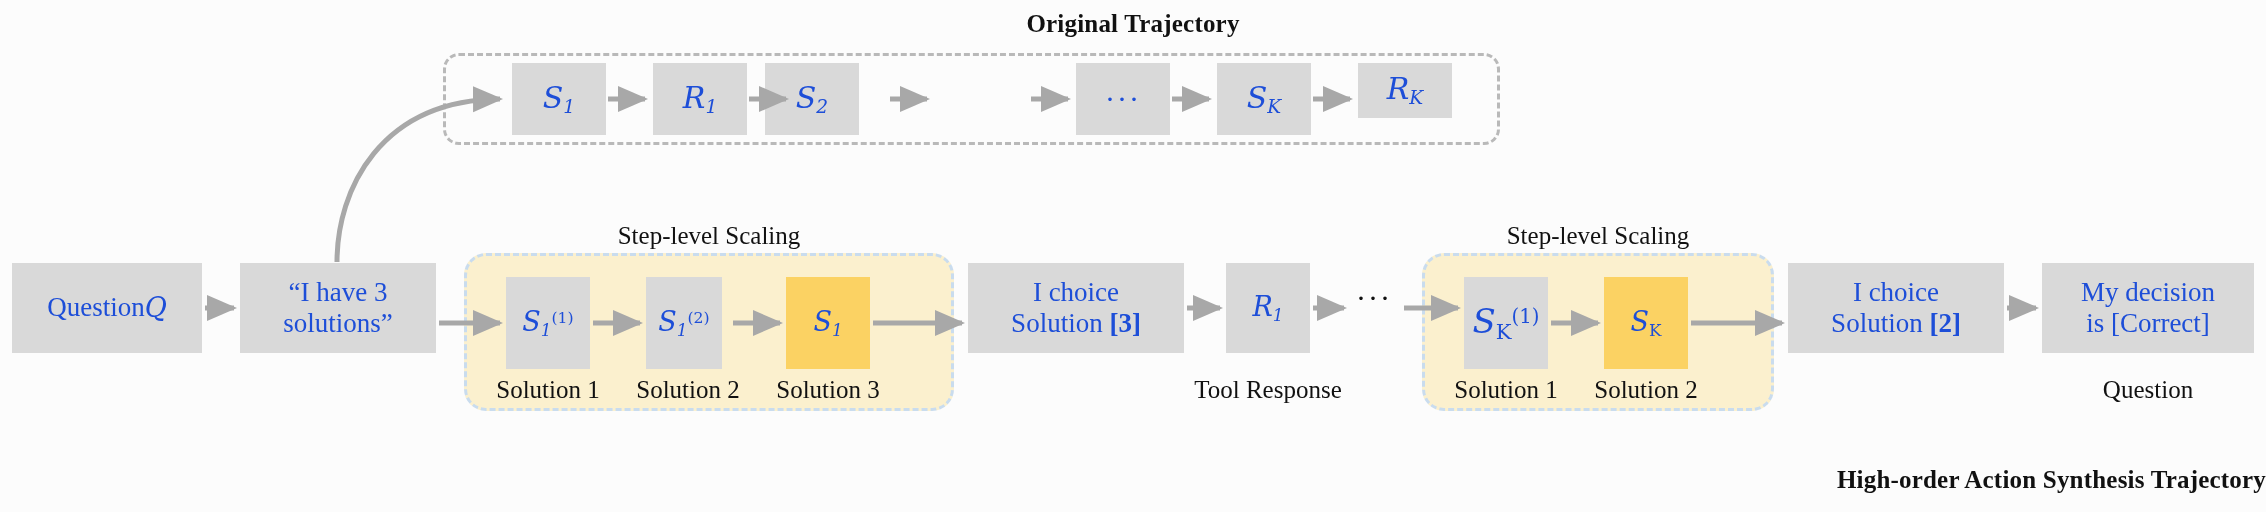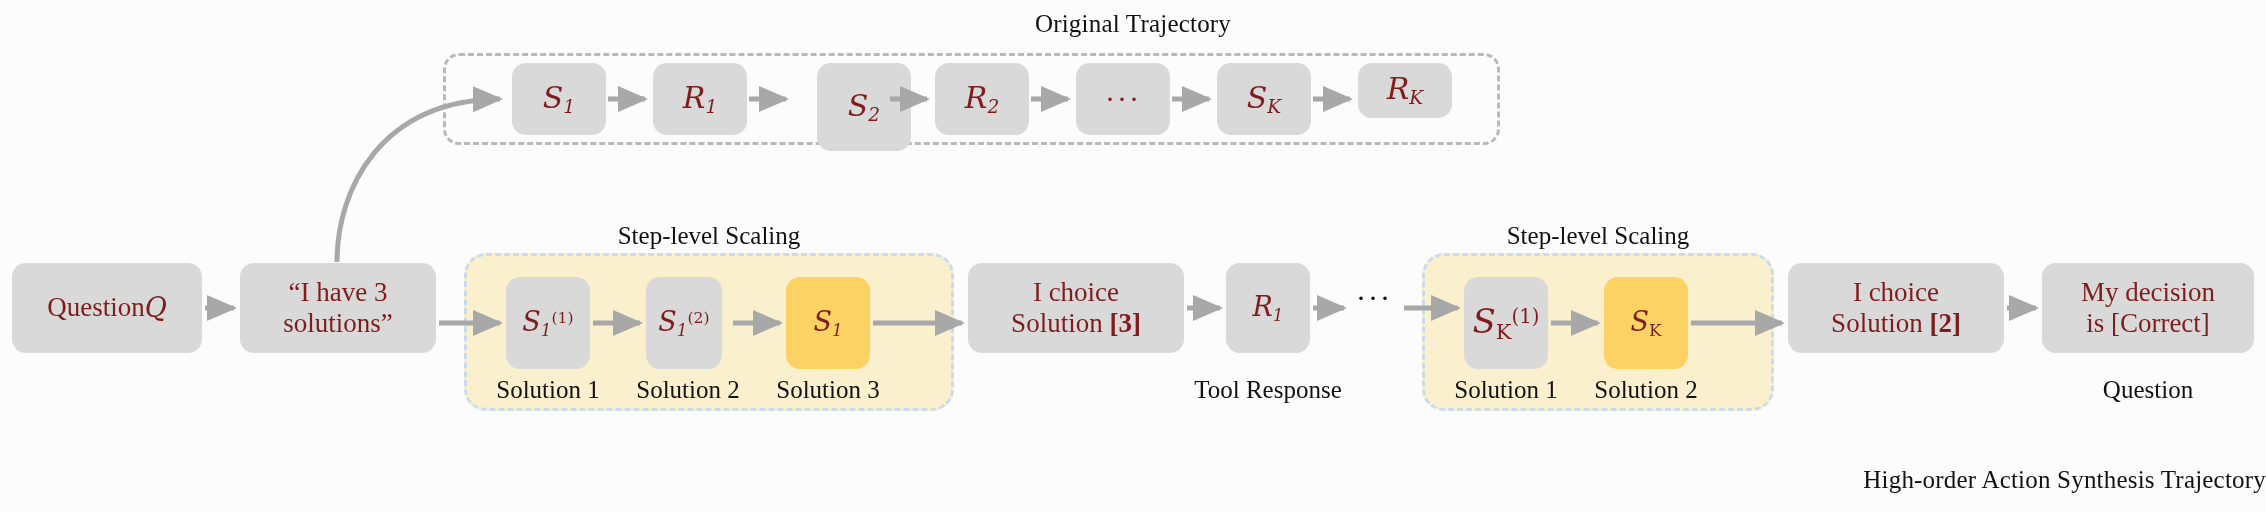--- a/index.html
+++ b/index.html
@@ -9,21 +9,21 @@
     font-family:"Liberation Serif", serif;
     color:#111;
     overflow:hidden;
     position:relative;
   }
   .stage{position:absolute;inset:0;}
 
   
   .title{
     position:absolute;
-    font-weight:400;
+    font-weight:700;
     font-size:25px;
     letter-spacing:.2px;
     white-space:nowrap;
     color:#111;
   }
   #title-original{left:0;right:0;top:10px;text-align:center;}
   #title-bottom{left:0;right:0;top:466px;text-align:right;}
 
   
   .dashed-gray{
@@ -44,22 +44,21 @@
   
   .box{
     position:absolute;
     box-sizing:border-box;
     background:#d9d9d9;
     display:flex;
     align-items:center;
     justify-content:center;
     text-align:center;
     line-height:1.16;
-    color:#7f1d1d;
-    border-radius:14px;
+    color:#1d4ed8;
   }
   .box.amber{background:#fbd263;}
   .sym{
     font-style:italic;
     font-size:30px;
     font-family:"DejaVu Serif", serif;
     letter-spacing:0;
     white-space:nowrap;
   }
   .sym sub{font-size:.62em;font-style:italic;vertical-align:-.28em;}
@@ -100,25 +99,22 @@
   <div class="title" id="title-bottom">High-order Action Synthesis Trajectory</div>
 
   <div class="dashed-gray" style="left:443px;top:53px;width:1057px;height:92px;"></div>
 
   <div class="box" style="left:512px;top:63px;width:94px;height:72px;">
     <span class="sym"><i>S</i><sub>1</sub></span>
   </div>
   <div class="box" style="left:653px;top:63px;width:94px;height:72px;">
     <span class="sym"><i>R</i><sub>1</sub></span>
   </div>
-  <div class="box" style="left:817px;top:63px;width:94px;height:88px;">
+  <div class="box" style="left:765px;top:63px;width:94px;height:72px;">
     <span class="sym"><i>S</i><sub>2</sub></span>
-  </div>
-  <div class="box" style="left:935px;top:63px;width:94px;height:72px;">
-    <span class="sym"><i>R</i><sub>2</sub></span>
   </div>
   <div class="box" style="left:1076px;top:63px;width:94px;height:72px;">
     <span class="dots">···</span>
   </div>
   <div class="box" style="left:1217px;top:63px;width:94px;height:72px;">
     <span class="sym"><i>S</i><sub>K</sub></span>
   </div>
   <div class="box" style="left:1358px;top:63px;width:94px;height:55px;">
     <span class="sym"><i>R</i><sub>K</sub></span>
   </div>

